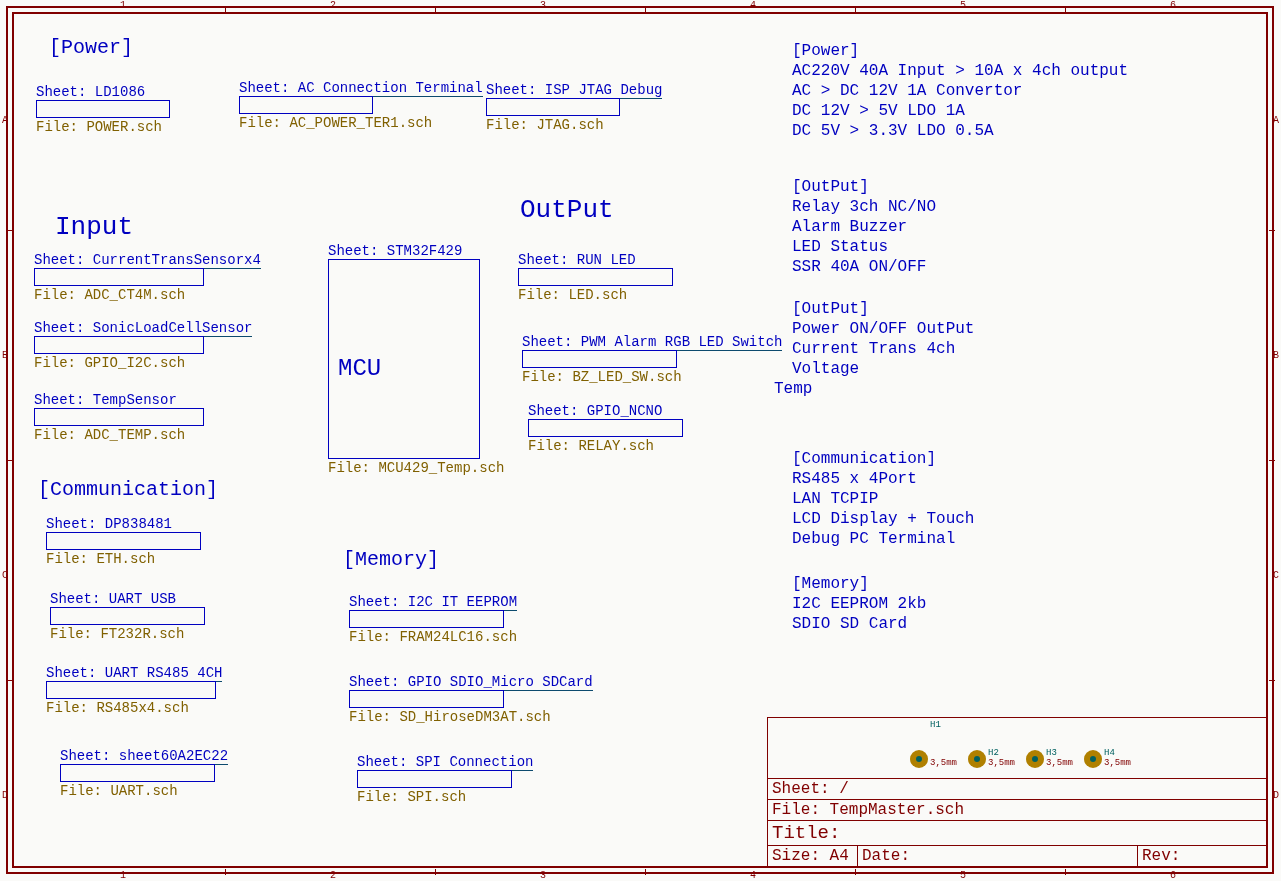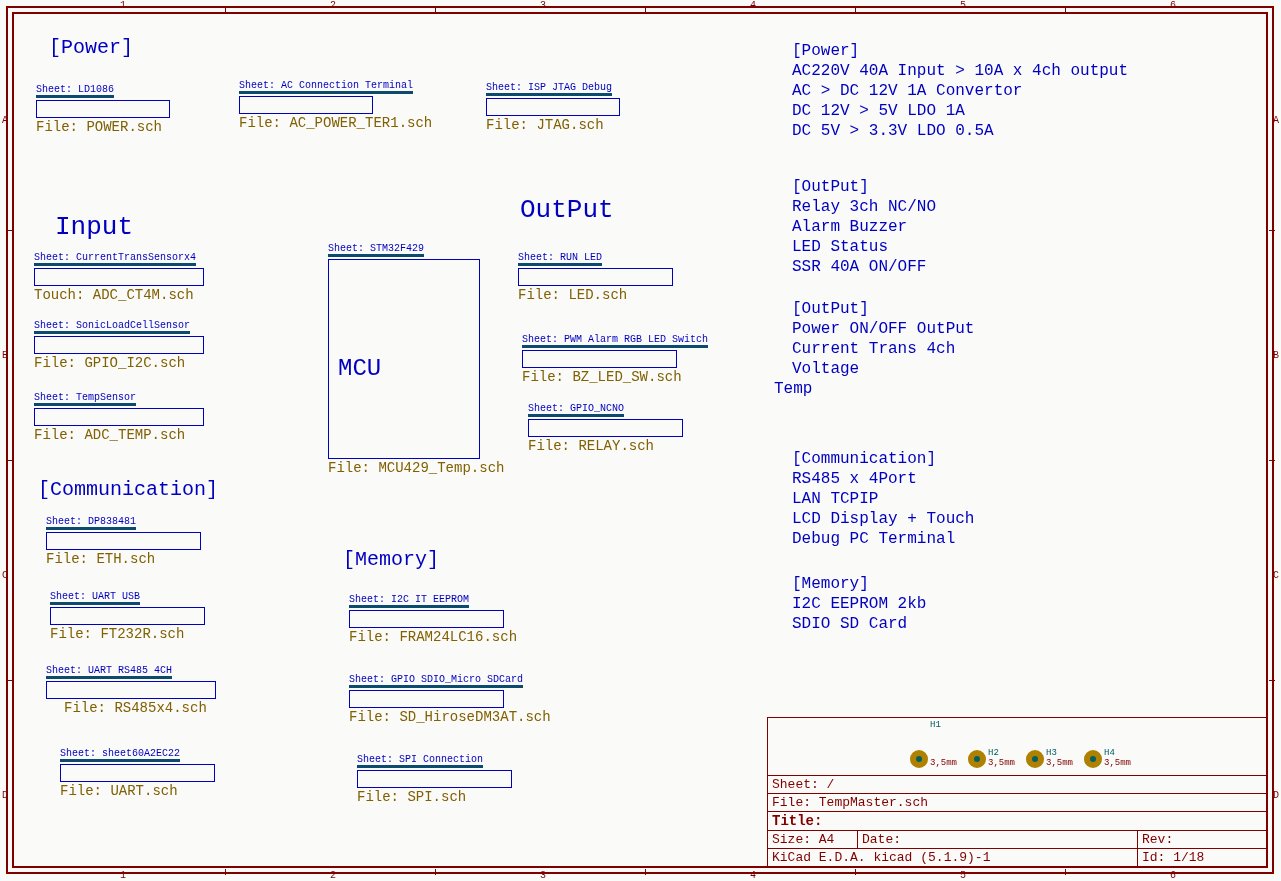--- a/index.html
+++ b/index.html
@@ -6,24 +6,24 @@
 body{background:#fafaf8;font-family:'Courier New',monospace;font-size:11px;position:relative;width:1281px;height:881px;overflow:hidden}
 .frame{position:absolute;border:2px solid #800000}
 .outer{left:6px;top:6px;width:1268px;height:868px}
 .inner{left:12px;top:12px;width:1256px;height:856px}
 .ruler-num{position:absolute;color:#800000;font-size:10px}
 .ruler-letter{position:absolute;color:#800000;font-size:10px}
 .tick{position:absolute;background:#800000}
 .txt{position:absolute;color:#0000c0;font-size:16px}
 .hdr{font-size:20px}
 .sheet-box{position:absolute;border:1px solid #0000c0;background:transparent}
-.sheet-label{position:absolute;color:#0000c0;font-size:10px;border-bottom:3px solid #0c4a6e;white-space:nowrap}
+.sheet-label{position:absolute;color:#0000c0;font-size:14px;border-bottom:1px solid #0c4a6e;white-space:nowrap}
 .file-label{position:absolute;color:#806000;font-size:14px;white-space:nowrap}
 .titleblock{position:absolute;right:14px;bottom:14px;width:500px;border:1px solid #800000;color:#800000;font-size:11px}
-.titleblock td{border:1px solid #800000;padding:1px 4px;font-size:13px}
+.titleblock td{border:1px solid #800000;padding:1px 4px;font-size:16px}
 .hole{position:absolute;width:18px;height:18px;border-radius:50%;background:#b08000;display:flex;align-items:center;justify-content:center}
 .hole-inner{width:6px;height:6px;border-radius:50%;background:#006060}
 .hole-label{position:absolute;color:#006060;font-size:9px;white-space:nowrap}
 .hole-sub{position:absolute;color:#800000;font-size:9px}
 </style>
 </head>
 <body>
 
 <div class="frame outer"></div>
 <div class="frame inner"></div>
@@ -80,21 +80,21 @@
 <div class="sheet-label" style="left:239px;top:80px">Sheet: AC Connection Terminal</div>
 <div class="sheet-box" style="left:239px;top:96px;width:134px;height:18px"></div>
 <div class="file-label" style="left:239px;top:115px">File: AC_POWER_TER1.sch</div>
 
 <div class="sheet-label" style="left:486px;top:82px">Sheet: ISP JTAG Debug</div>
 <div class="sheet-box" style="left:486px;top:98px;width:134px;height:18px"></div>
 <div class="file-label" style="left:486px;top:117px">File: JTAG.sch</div>
 
 <div class="sheet-label" style="left:34px;top:252px">Sheet: CurrentTransSensorx4</div>
 <div class="sheet-box" style="left:34px;top:268px;width:170px;height:18px"></div>
-<div class="file-label" style="left:34px;top:287px">Touch: ADC_CT4M.sch</div>
+<div class="file-label" style="left:34px;top:287px">File: ADC_CT4M.sch</div>
 
 <div class="sheet-label" style="left:34px;top:320px">Sheet: SonicLoadCellSensor</div>
 <div class="sheet-box" style="left:34px;top:336px;width:170px;height:18px"></div>
 <div class="file-label" style="left:34px;top:355px">File: GPIO_I2C.sch</div>
 
 <div class="sheet-label" style="left:34px;top:392px">Sheet: TempSensor</div>
 <div class="sheet-box" style="left:34px;top:408px;width:170px;height:18px"></div>
 <div class="file-label" style="left:34px;top:427px">File: ADC_TEMP.sch</div>
 
 <div class="sheet-label" style="left:328px;top:243px">Sheet: STM32F429</div>
@@ -117,21 +117,21 @@
 <div class="sheet-label" style="left:46px;top:516px">Sheet: DP838481</div>
 <div class="sheet-box" style="left:46px;top:532px;width:155px;height:18px"></div>
 <div class="file-label" style="left:46px;top:551px">File: ETH.sch</div>
 
 <div class="sheet-label" style="left:50px;top:591px">Sheet: UART USB</div>
 <div class="sheet-box" style="left:50px;top:607px;width:155px;height:18px"></div>
 <div class="file-label" style="left:50px;top:626px">File: FT232R.sch</div>
 
 <div class="sheet-label" style="left:46px;top:665px">Sheet: UART RS485 4CH</div>
 <div class="sheet-box" style="left:46px;top:681px;width:170px;height:18px"></div>
-<div class="file-label" style="left:64px;top:700px">File: RS485x4.sch</div>
+<div class="file-label" style="left:46px;top:700px">File: RS485x4.sch</div>
 
 <div class="sheet-label" style="left:60px;top:748px">Sheet: sheet60A2EC22</div>
 <div class="sheet-box" style="left:60px;top:764px;width:155px;height:18px"></div>
 <div class="file-label" style="left:60px;top:783px">File: UART.sch</div>
 
 <div class="sheet-label" style="left:349px;top:594px">Sheet: I2C IT EEPROM</div>
 <div class="sheet-box" style="left:349px;top:610px;width:155px;height:18px"></div>
 <div class="file-label" style="left:349px;top:629px">File: FRAM24LC16.sch</div>
 
 <div class="sheet-label" style="left:349px;top:674px">Sheet: GPIO SDIO_Micro SDCard</div>
@@ -193,27 +193,23 @@
 
 <table class="titleblock" style="border-collapse:collapse">
 <tbody>
       <tr>
         <td colspan="4">Sheet: /</td>
       </tr>
 <tr>
         <td colspan="4">File: TempMaster.sch</td>
       </tr>
 <tr>
-        <td colspan="4" style="font-weight:bold;font-size:14px">Title:</td>
+        <td colspan="4" style="font-weight:normal;font-size:19px">Title:</td>
       </tr>
 <tr>
 <td style="width:90px">Size: A4</td>
 <td style="width:280px">Date:</td>
 <td colspan="2">Rev:</td>
 </tr>
-<tr>
-<td colspan="2">KiCad E.D.A.  kicad (5.1.9)-1</td>
-<td colspan="2">Id: 1/18</td>
-</tr>
 </tbody>
   </table>
 
 <div style="position:absolute;right:14px;bottom:14px;width:500px;height:150px;border:1px solid #800000;pointer-events:none"></div>
 
 </body></html>

